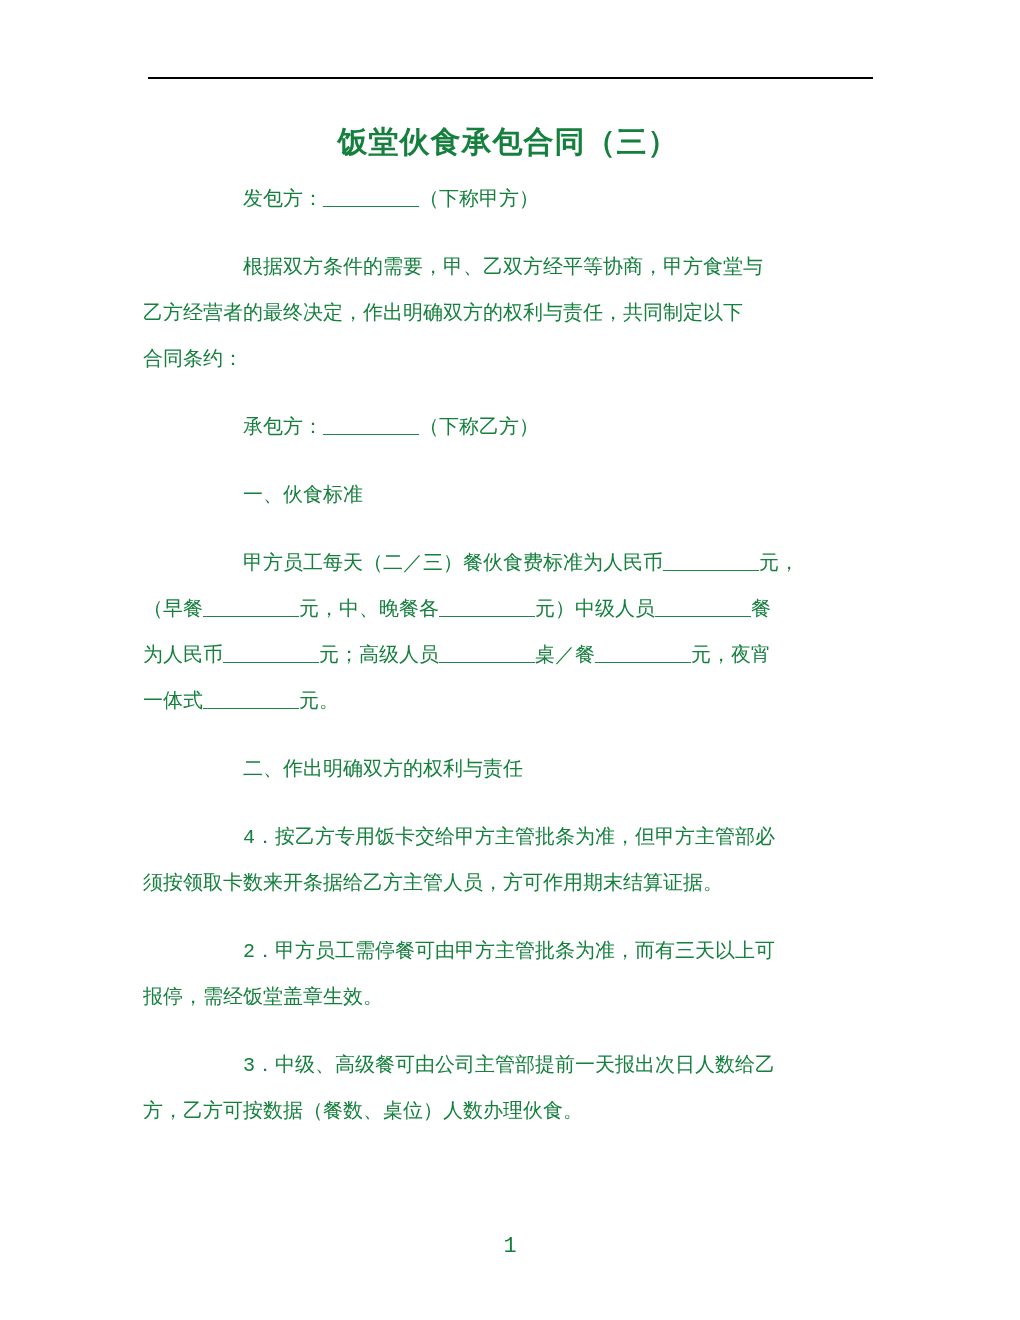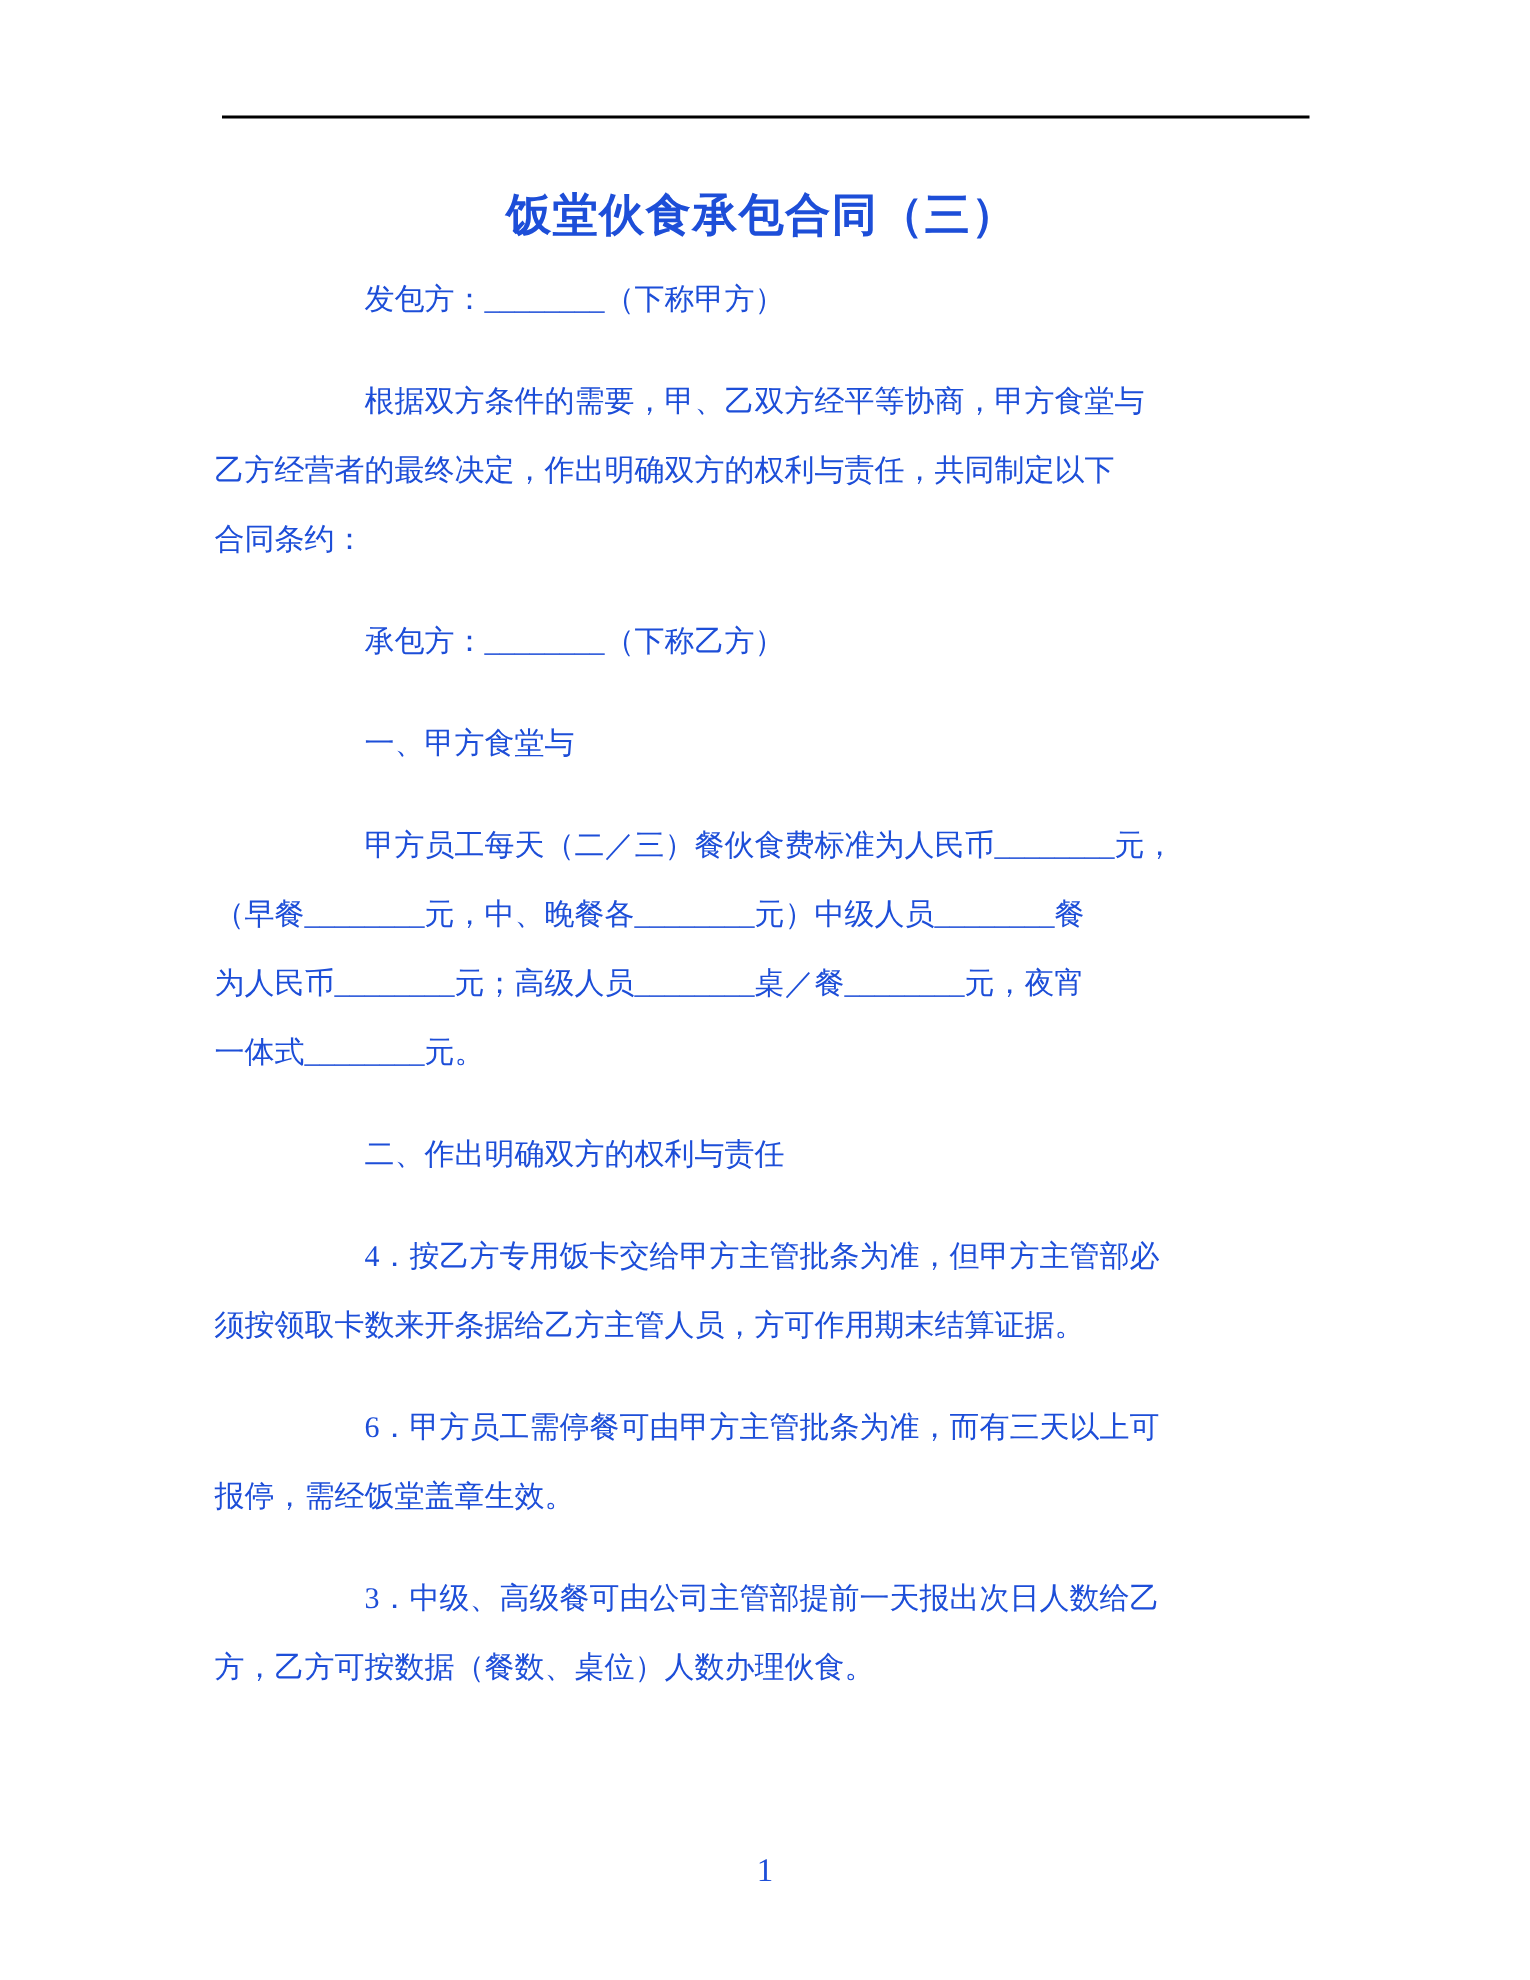--- a/index.html
+++ b/index.html
@@ -6,22 +6,22 @@
     margin: 0;
     padding: 0;
     background: #ffffff;
   }
   .page {
     position: relative;
     width: 1020px;
     height: 1320px;
     background: #ffffff;
     overflow: hidden;
-    font-family: Liberation Serif, serif;
-    color: #1d4ed8;
+    font-family: Liberation Mono, monospace;
+    color: #15803d;
   }
   .content {
     position: absolute;
     left: 143px;
     top: 0;
     width: 730px;
   }
   .rule {
     height: 0;
     border-top: 2px solid #000000;
@@ -63,28 +63,28 @@
 <div class="page">
   <div class="content">
     <div class="rule"></div>
     <div class="title">饭堂伙食承包合同（三）</div>
 
     <div class="para first">发包方：________（下称甲方）</div>
     <div class="para">根据双方条件的需要，甲、乙双方经平等协商，甲方食堂与
 乙方经营者的最终决定，作出明确双方的权利与责任，共同制定以下
 合同条约：</div>
     <div class="para">承包方：________（下称乙方）</div>
-    <div class="para">一、甲方食堂与</div>
+    <div class="para">一、伙食标准</div>
     <div class="para">甲方员工每天（二／三）餐伙食费标准为人民币________元，
 （早餐________元，中、晚餐各________元）中级人员________餐
 为人民币________元；高级人员________桌／餐________元，夜宵
 一体式________元。</div>
     <div class="para">二、作出明确双方的权利与责任</div>
     <div class="para">4．按乙方专用饭卡交给甲方主管批条为准，但甲方主管部必
 须按领取卡数来开条据给乙方主管人员，方可作用期末结算证据。</div>
-    <div class="para">6．甲方员工需停餐可由甲方主管批条为准，而有三天以上可
+    <div class="para">2．甲方员工需停餐可由甲方主管批条为准，而有三天以上可
 报停，需经饭堂盖章生效。</div>
     <div class="para">3．中级、高级餐可由公司主管部提前一天报出次日人数给乙
 方，乙方可按数据（餐数、桌位）人数办理伙食。</div>
   </div>
 
   <div class="footer">1</div>
 </div>
 
 </body></html>

